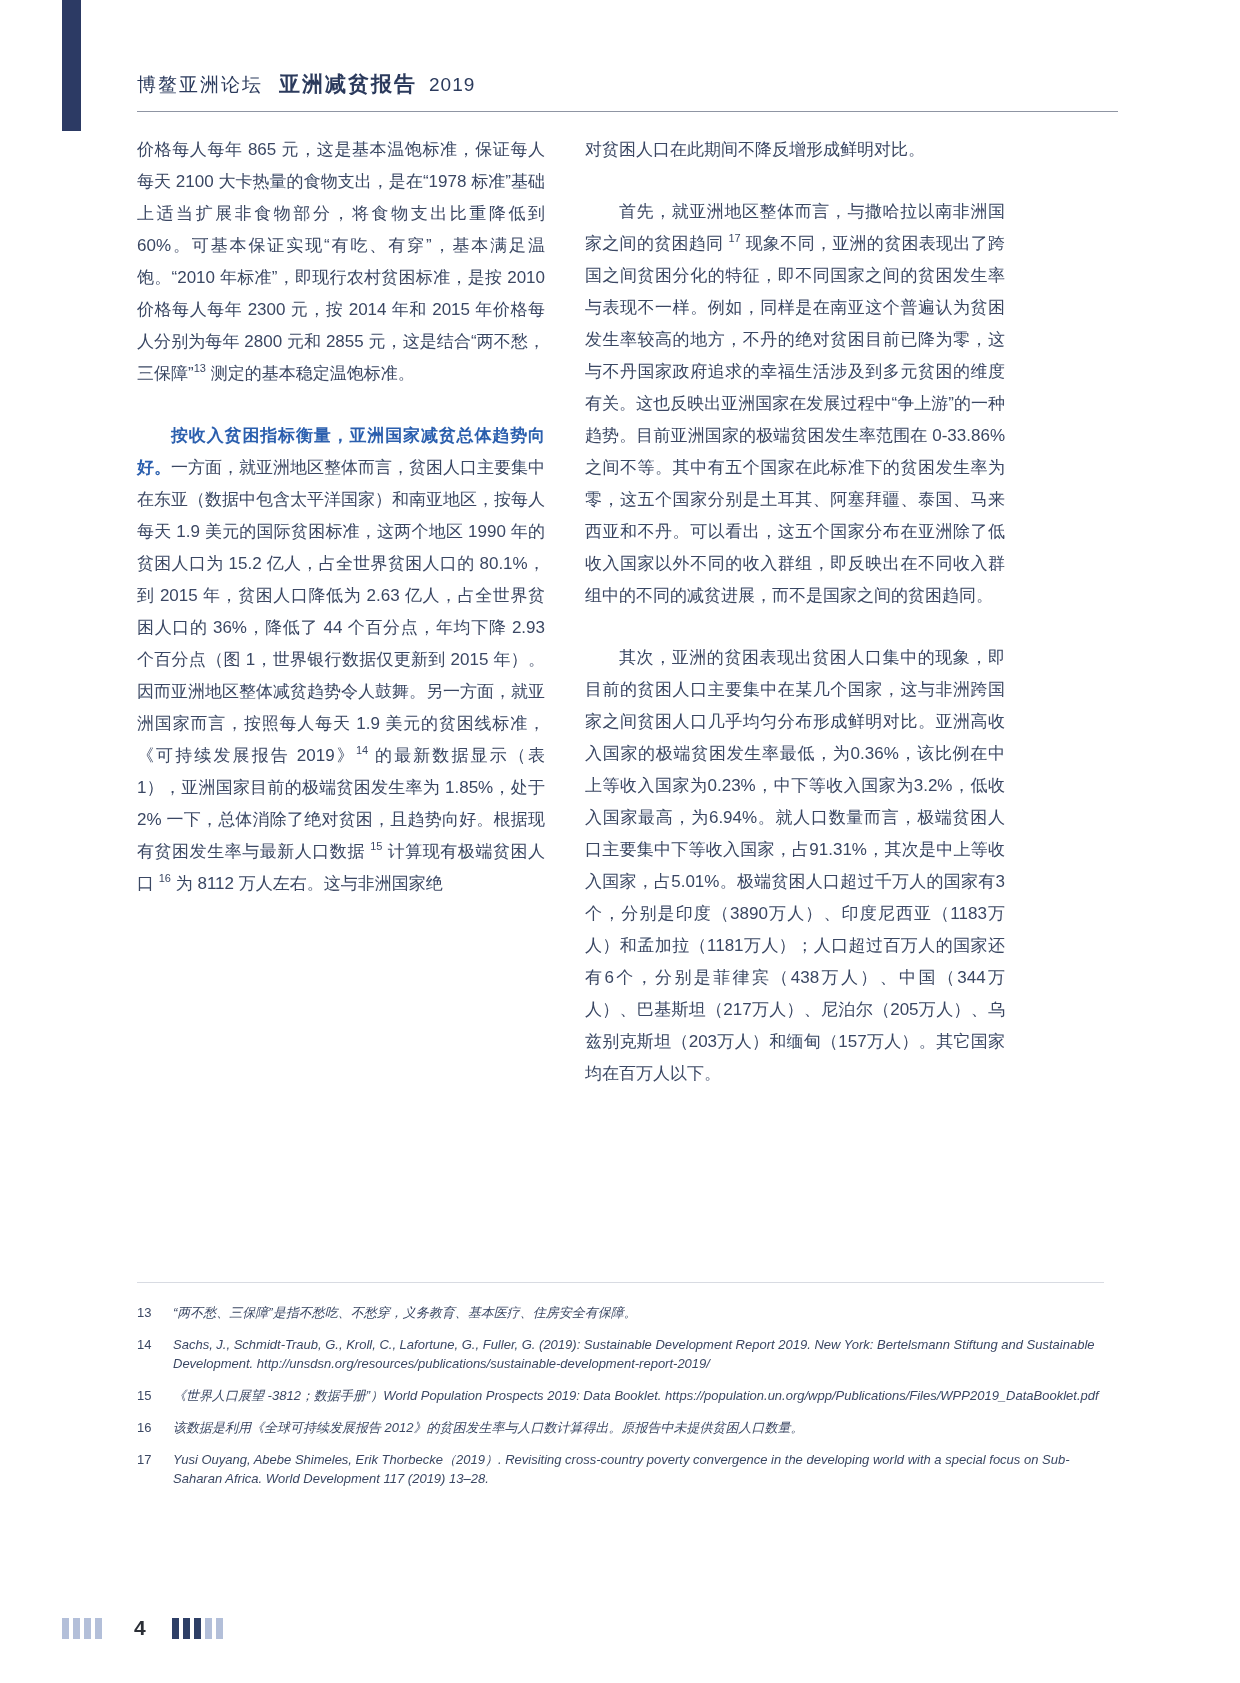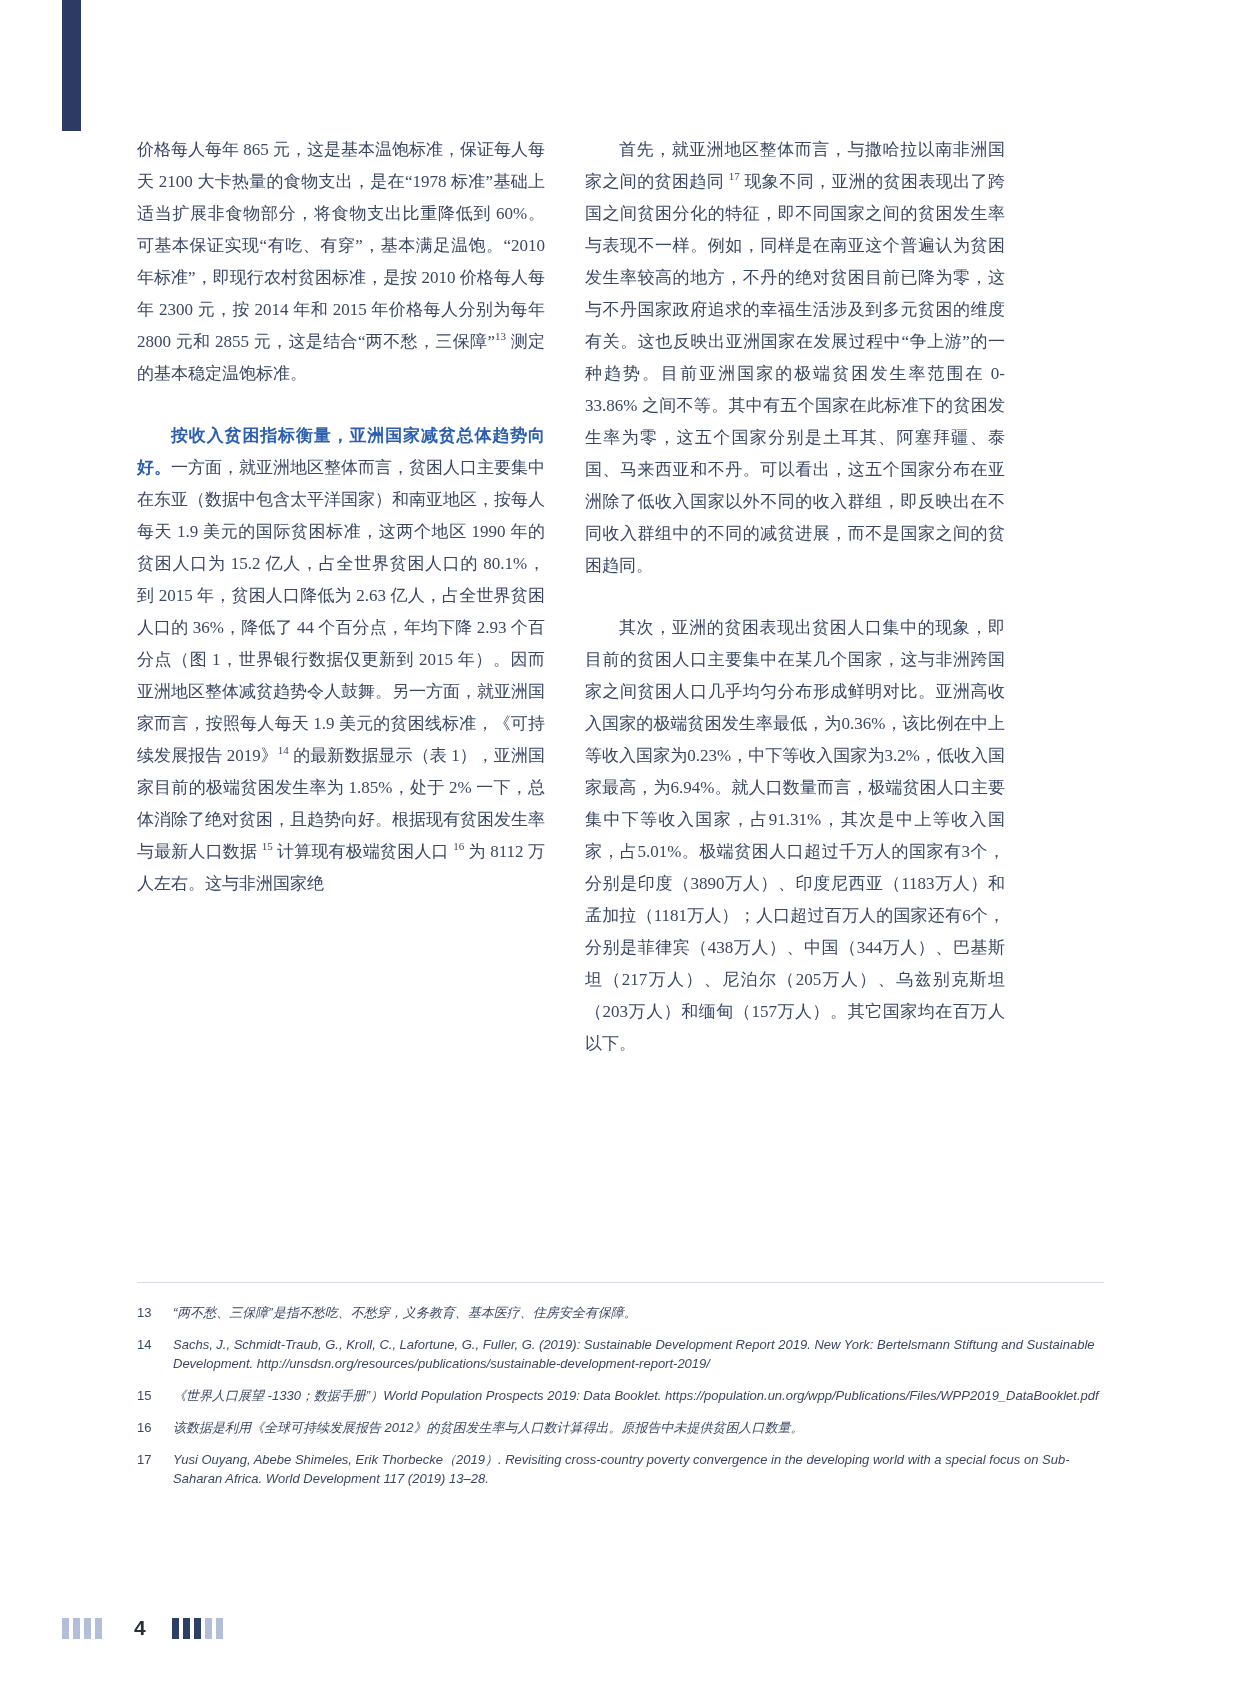--- a/index.html
+++ b/index.html
@@ -10,21 +10,21 @@
   }
   .corner-block { position:absolute; left:62px; top:0; width:19px; height:131px; background:var(--accent-navy,#2c3a64); }
 
   .header { position:absolute; left:137px; top:70px; width:981px; }
   .header-line { display:flex; align-items:baseline; color:var(--header-text,#2b3a5c); }
   .brand { font-size:19px; letter-spacing:2px; }
   .title { font-size:21px; font-weight:bold; margin-left:16px; letter-spacing:2px; }
   .year  { font-size:19px; margin-left:12px; letter-spacing:1px; }
   .header-rule { margin-top:13px; border-top:1px solid #8f95a3; }
 
-  .columns { position:absolute; left:137px; top:134px; width:868px; display:flex; gap:40px;font-family:Liberation Serif, serif; }
+  .columns { position:absolute; left:137px; top:134px; width:868px; display:flex; gap:40px; }
   .col { font-size:17px; line-height:32px; color:var(--body-text,#3a4763); text-align:justify; }
   .col-left  { width:408px; }
   .col-right { width:420px; }
   .para { margin-bottom:30px; }
   .para:last-child { margin-bottom:8px; }
   .para.indent { text-indent:2em; }
   .lead { font-weight:bold; color:var(--accent-blue,#2b5fae); }
   sup.fnref { font-size:11px; line-height:0; vertical-align:super; }
 
   .footnotes { position:absolute; left:137px; top:1282px; width:967px; }
@@ -39,46 +39,55 @@
   .bar.dark  { background:var(--bar-dark,#2e3f66); }
   .page-number { font-size:21px; font-weight:bold; color:#2b2f36; margin:0 26px 0 28px; }
 </style>
 </head>
 <body>
 
 <div class="page">
 
   <div class="corner-block"></div>
 
+  <header class="header">
+    <div class="header-line">
+      <span class="brand">博鳌亚洲论坛</span>
+      <span class="title">亚洲减贫报告</span>
+      <span class="year">2019</span>
+    </div>
+    <div class="header-rule"></div>
+  </header>
 
   <main class="columns">
     <section class="col col-left">
         <p class="para"><span class="normal">价格每人每年 865 元，这是基本温饱标准，保证每人每天 2100 大卡热量的食物支出，是在“1978 标准”基础上适当扩展非食物部分，将食物支出比重降低到 60%。可基本保证实现“有吃、有穿”，基本满足温饱。“2010 年标准”，即现行农村贫困标准，是按 2010 价格每人每年 2300 元，按 2014 年和 2015 年价格每人分别为每年 2800 元和 2855 元，这是结合“两不愁，三保障”</span><sup class="fnref">13</sup><span class="normal"> 测定的基本稳定温饱标准。</span></p>
         <p class="para indent"><span class="lead">按收入贫困指标衡量，亚洲国家减贫总体趋势向好。</span><span class="normal">一方面，就亚洲地区整体而言，贫困人口主要集中在东亚（数据中包含太平洋国家）和南亚地区，按每人每天 1.9 美元的国际贫困标准，这两个地区 1990 年的贫困人口为 15.2 亿人，占全世界贫困人口的 80.1%，到 2015 年，贫困人口降低为 2.63 亿人，占全世界贫困人口的 36%，降低了 44 个百分点，年均下降 2.93 个百分点（图 1，世界银行数据仅更新到 2015 年）。因而亚洲地区整体减贫趋势令人鼓舞。另一方面，就亚洲国家而言，按照每人每天 1.9 美元的贫困线标准，《可持续发展报告 2019》</span><sup class="fnref">14</sup><span class="normal"> 的最新数据显示（表 1），亚洲国家目前的极端贫困发生率为 1.85%，处于 2% 一下，总体消除了绝对贫困，且趋势向好。根据现有贫困发生率与最新人口数据 </span><sup class="fnref">15</sup><span class="normal"> 计算现有极端贫困人口 </span><sup class="fnref">16</sup><span class="normal"> 为 8112 万人左右。这与非洲国家绝</span></p>
       </section>
     <section class="col col-right">
+        <p class="para"><span class="normal">对贫困人口在此期间不降反增形成鲜明对比。</span></p>
         <p class="para indent"><span class="normal">首先，就亚洲地区整体而言，与撒哈拉以南非洲国家之间的贫困趋同 </span><sup class="fnref">17</sup><span class="normal"> 现象不同，亚洲的贫困表现出了跨国之间贫困分化的特征，即不同国家之间的贫困发生率与表现不一样。例如，同样是在南亚这个普遍认为贫困发生率较高的地方，不丹的绝对贫困目前已降为零，这与不丹国家政府追求的幸福生活涉及到多元贫困的维度有关。这也反映出亚洲国家在发展过程中“争上游”的一种趋势。目前亚洲国家的极端贫困发生率范围在 0-33.86% 之间不等。其中有五个国家在此标准下的贫困发生率为零，这五个国家分别是土耳其、阿塞拜疆、泰国、马来西亚和不丹。可以看出，这五个国家分布在亚洲除了低收入国家以外不同的收入群组，即反映出在不同收入群组中的不同的减贫进展，而不是国家之间的贫困趋同。</span></p>
         <p class="para indent"><span class="normal">其次，亚洲的贫困表现出贫困人口集中的现象，即目前的贫困人口主要集中在某几个国家，这与非洲跨国家之间贫困人口几乎均匀分布形成鲜明对比。亚洲高收入国家的极端贫困发生率最低，为0.36%，该比例在中上等收入国家为0.23%，中下等收入国家为3.2%，低收入国家最高，为6.94%。就人口数量而言，极端贫困人口主要集中下等收入国家，占91.31%，其次是中上等收入国家，占5.01%。极端贫困人口超过千万人的国家有3个，分别是印度（3890万人）、印度尼西亚（1183万人）和孟加拉（1181万人）；人口超过百万人的国家还有6个，分别是菲律宾（438万人）、中国（344万人）、巴基斯坦（217万人）、尼泊尔（205万人）、乌兹别克斯坦（203万人）和缅甸（157万人）。其它国家均在百万人以下。</span></p>
       </section>
   </main>
 
   <section class="footnotes">
     <div class="fn-rule"></div>
     <div>
         <div class="fn-row">
           <span class="fn-num">13</span>
           <span class="fn-text">“两不愁、三保障”是指不愁吃、不愁穿，义务教育、基本医疗、住房安全有保障。</span>
         </div>
         <div class="fn-row">
           <span class="fn-num">14</span>
           <span class="fn-text">Sachs, J., Schmidt-Traub, G., Kroll, C., Lafortune, G., Fuller, G. (2019): Sustainable Development Report 2019. New York: Bertelsmann Stiftung and Sustainable Development. http://unsdsn.org/resources/publications/sustainable-development-report-2019/</span>
         </div>
         <div class="fn-row">
           <span class="fn-num">15</span>
-          <span class="fn-text">《世界人口展望 -1330；数据手册”）World Population Prospects 2019: Data Booklet. https://population.un.org/wpp/Publications/Files/WPP2019_DataBooklet.pdf</span>
+          <span class="fn-text">《世界人口展望 -3812；数据手册”）World Population Prospects 2019: Data Booklet. https://population.un.org/wpp/Publications/Files/WPP2019_DataBooklet.pdf</span>
         </div>
         <div class="fn-row">
           <span class="fn-num">16</span>
           <span class="fn-text">该数据是利用《全球可持续发展报告 2012》的贫困发生率与人口数计算得出。原报告中未提供贫困人口数量。</span>
         </div>
         <div class="fn-row">
           <span class="fn-num">17</span>
           <span class="fn-text">Yusi Ouyang, Abebe Shimeles, Erik Thorbecke（2019）. Revisiting cross-country poverty convergence in the developing world with a special focus on Sub-Saharan Africa. World Development 117 (2019) 13–28.</span>
         </div>
       </div>

